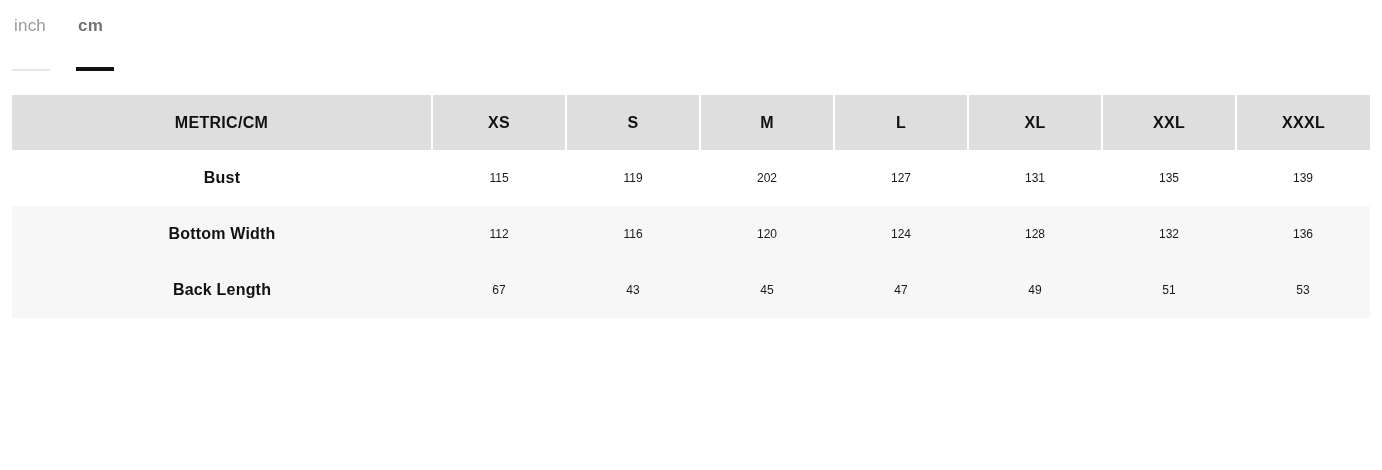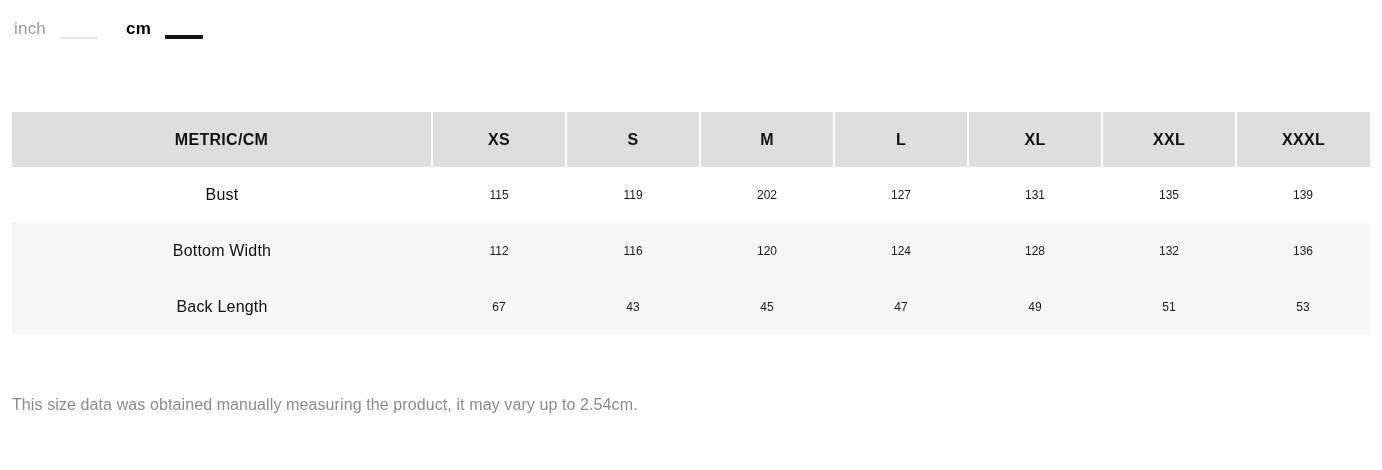--- a/index.html
+++ b/index.html
@@ -20,48 +20,48 @@
   .unit-tabs {
     position: absolute;
     top: 16px;
     left: 12px;
     display: flex;
     align-items: flex-start;
     gap: 0px;
   }
   .unit-tab {
     display: flex;
-    flex-direction: row;
-    align-items: flex-end;
+    flex-direction: column;
+    align-items: flex-start;
     cursor: pointer;
     user-select: none;
     gap: 12px;
   }
   .unit-tab .tab-label {
     font-size: 17px;
     line-height: 20px;
     letter-spacing: 0.2px;
     padding: 0 2px;
   }
   .unit-tab .tab-underline {
     margin-top: 19px;
     height: 4px;
     width: 38px;
     border-radius: 0;
   }
   .unit-tab.inactive .tab-label { color: #9a9a9a; font-weight: 400; }
   .unit-tab.inactive .tab-underline { background: #e6e6e6; height: 2px; margin-top: 21px; }
-  .unit-tab.active .tab-label { color: #000000; font-weight: 700; }
+  .unit-tab.active .tab-label { color: #737373; font-weight: 700; }
   .unit-tab.active .tab-underline { background: #111111; }
   .tab-spacer { width: 26px; }
 
   
   .size-table {
     position: absolute;
-    top: 112px;
+    top: 95px;
     left: 12px;
     width: 1358px;
     border-collapse: collapse;
     table-layout: fixed;
   }
   .size-table col.label-col { width: 420px; }
   .size-table col.size-col  { width: 134px; }
 
   .size-table thead th {
     background: #dedede;
@@ -80,21 +80,21 @@
   .size-table tbody td {
     height: 56px;
     text-align: center;
     vertical-align: middle;
     font-size: 12px;
     color: #1a1a1a;
     padding: 0;
     border: none;
   }
   .size-table tbody td.row-label {
-    font-weight: 400;
+    font-weight: 700;
     font-size: 16px;
     color: #111111;
     letter-spacing: 0.2px;
   }
   .size-table tbody tr.row-even { background: #ffffff; }
   .size-table tbody tr.row-odd  { background: #f7f7f7; }
 
   
   .notes {
     position: absolute;
@@ -176,14 +176,13 @@
       <td>45</td>
       <td>47</td>
       <td>49</td>
       <td>51</td>
       <td>53</td>
     </tr>
   </tbody>
 </table>
 
 <div class="notes">
-  <div class="note-line">This size data was obtained manually measuring the product, it may vary up to 2.54cm.</div>
 </div>
 
 </body></html>

